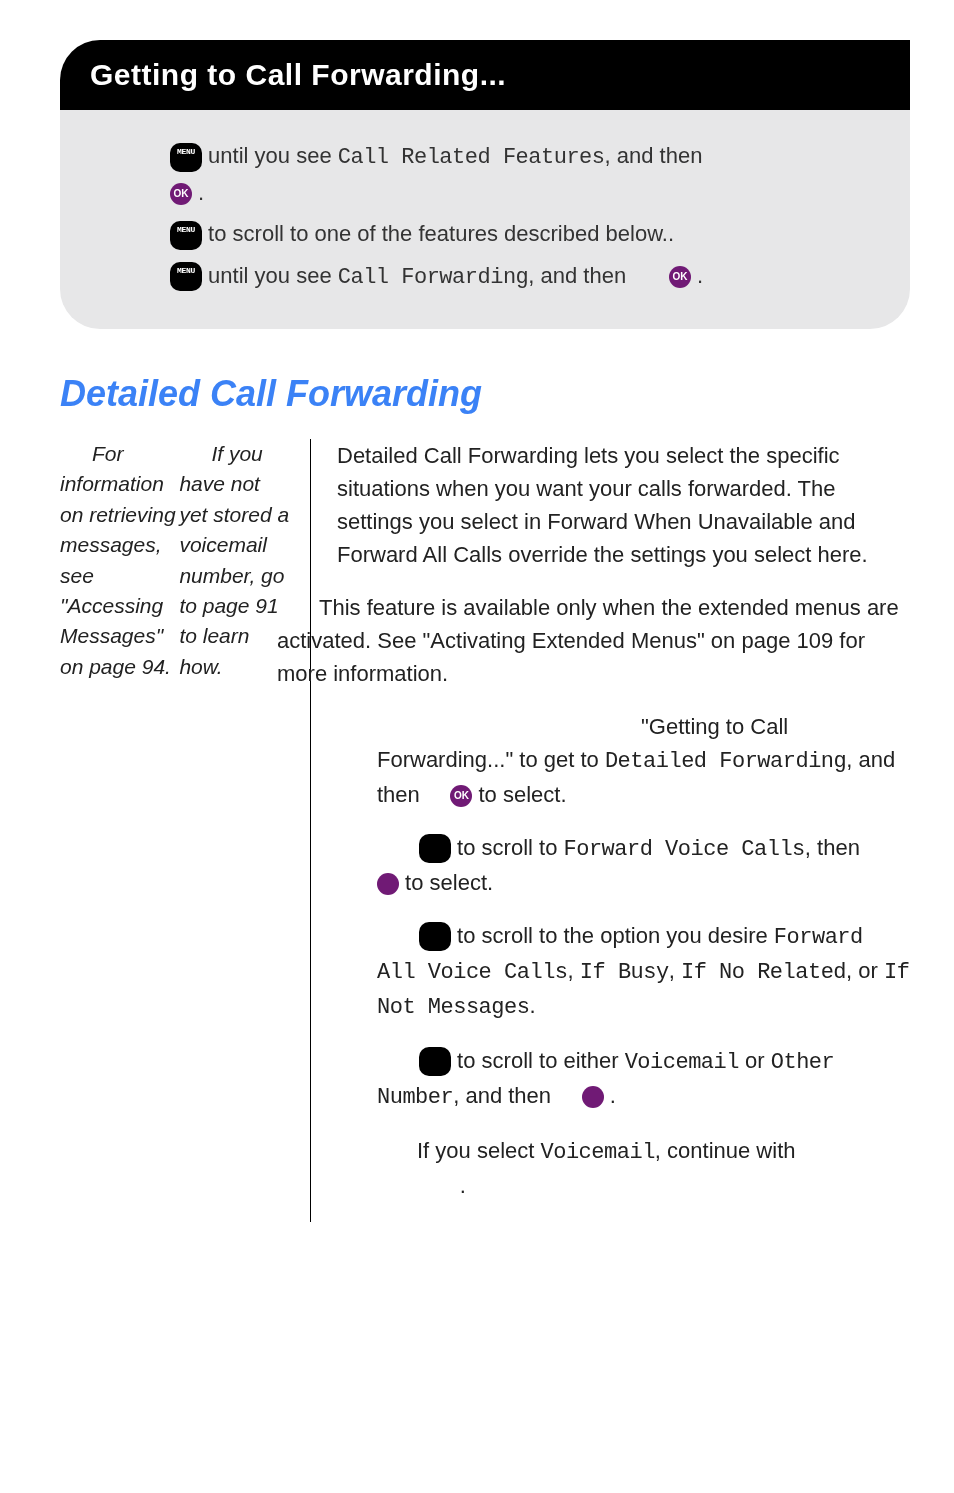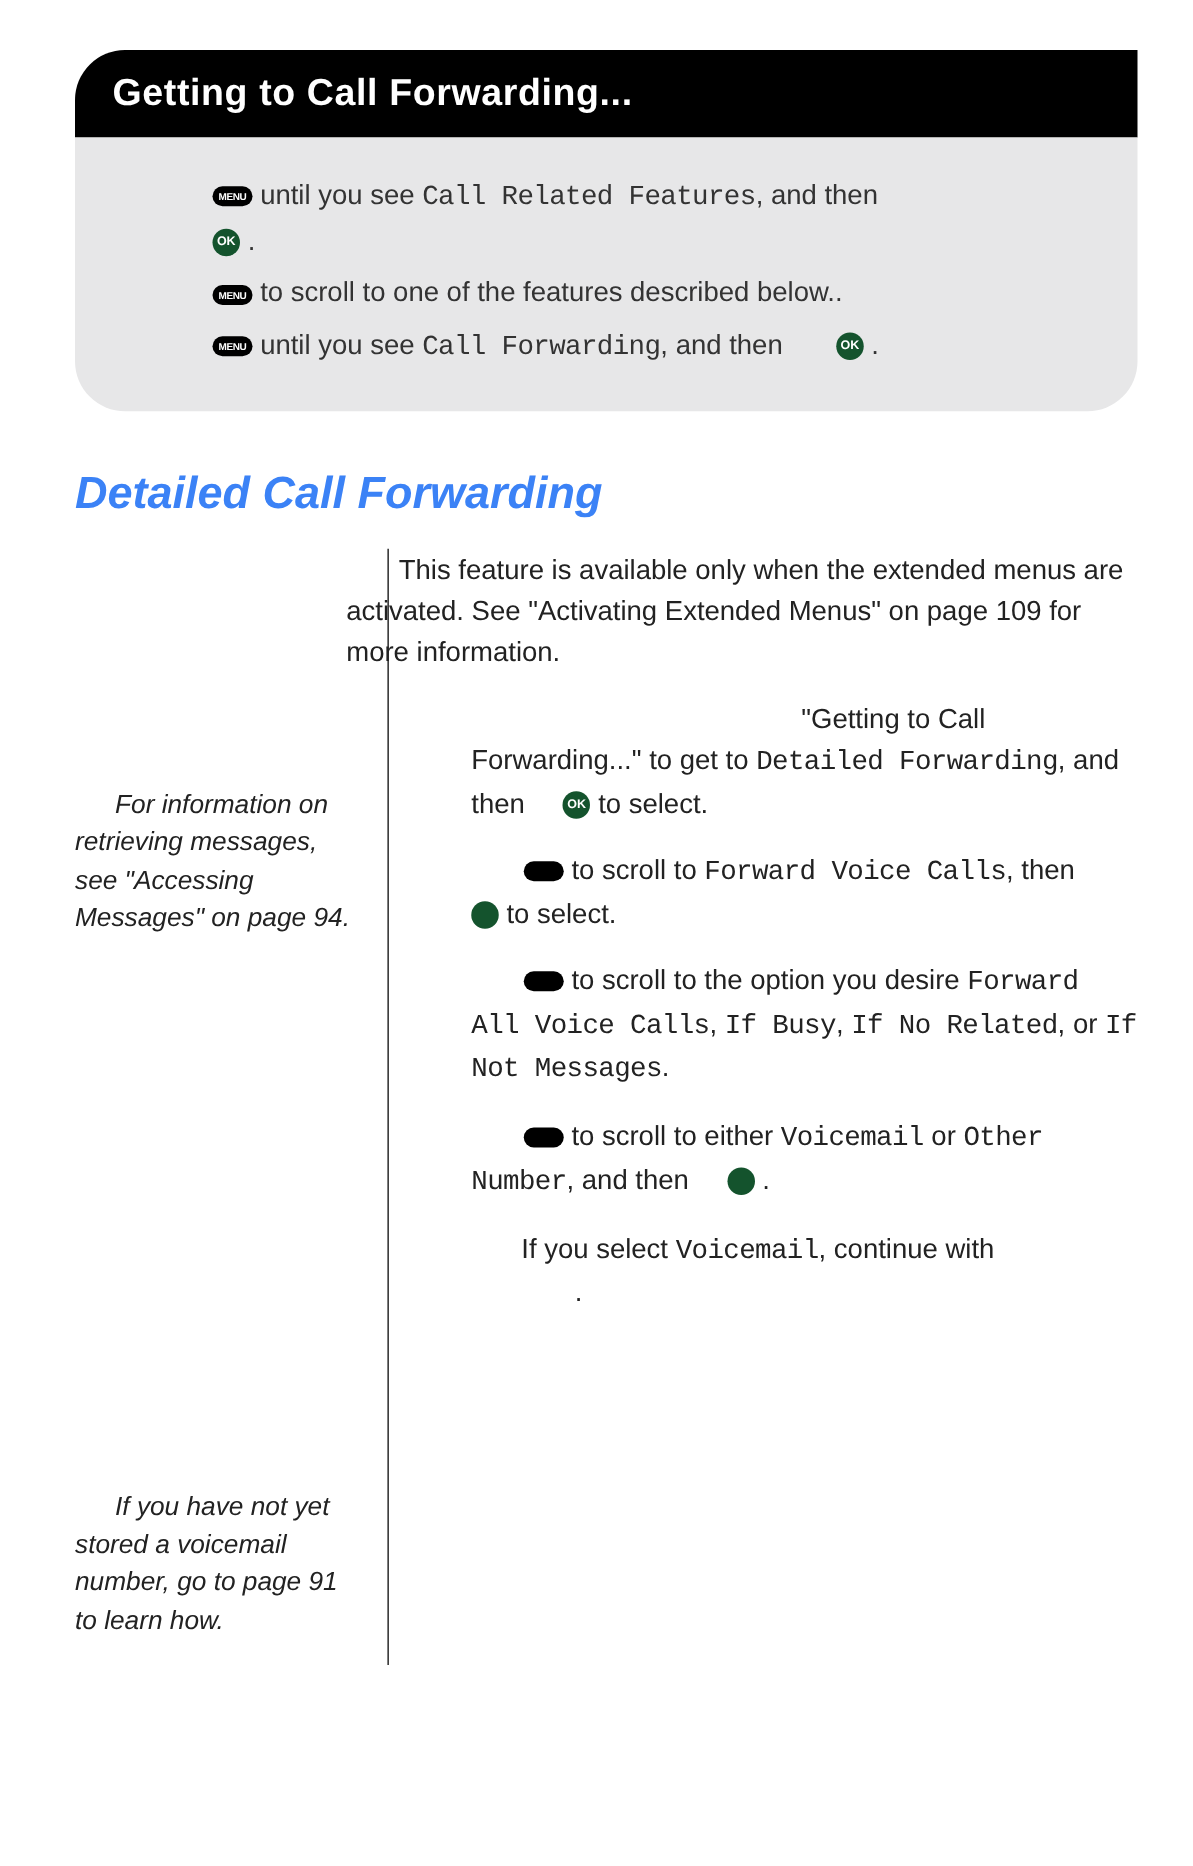--- a/index.html
+++ b/index.html
@@ -41,31 +41,32 @@
   }
   .icon {
     display: inline-block;
     vertical-align: middle;
     border-radius: 999px;
     color: #fff;
     text-align: center;
     font-weight: bold;
   }
   .menu-icon {
-    width: 28px; height: 16px;
+    width: 28px; height: 29px;
     background: #000;
     border-radius: 10px;
     font-size: 8px;
     line-height: 18px;
     letter-spacing: -0.3px;
     padding: 0 2px;
+    font-family: Liberation Mono, monospace;
   }
   .ok-icon {
     width: 22px; height: 22px;
-    background: #14532d;
+    background: #701a75;
     border-radius: 50%;
     font-size: 10px;
     line-height: 22px;
   }
   .lcd {
     font-family: "Courier New", monospace;
     letter-spacing: -0.5px;
   }
   h1.section-title {
     font-style: italic;
@@ -101,21 +102,21 @@
     color: #222;
   }
   .main p { margin: 0 0 20px 0; }
   .step-block {
     margin: 0 0 20px 0;
     padding-left: 0px;
   }
   .side-chunk { margin-bottom: 20px; }
   .sidebar-wrap {
     display:flex;
-    flex-direction:column;
+    flex-direction:row;
     justify-content:center;
   }
 </style>
 </head>
 <body>
 
 <div class="page">
 
   <div class="black-header">
     <h2>Getting to Call Forwarding...</h2>
@@ -140,20 +141,21 @@
 
   <div class="two-col">
     <div class="sidebar sidebar-wrap">
       <div style="height:190px;"></div>
       <div class="side-chunk">For information on retrieving messages, see "Accessing Messages" on page 94.</div>
       <div style="height:420px;"></div>
       <div class="side-chunk">If you have not yet stored a voicemail number, go to page 91 to learn how.</div>
     </div>
     <div class="divider"></div>
     <div class="main">
+      <p>Detailed Call Forwarding lets you select the specific situations when you want your calls forwarded. The settings you select in Forward When Unavailable and Forward All Calls override the settings you select here.</p>
 
 
       <p style="text-indent:42px; margin-left:-60px;">This feature is available only when the extended menus are activated. See "Activating Extended Menus" on page 109 for more information.</p>
 
       <div class="step-block" style="padding-left:40px;">
         <span style="visibility:hidden;">xxxxxxxxxxxxxxxxxxxxxxxx</span><span>"Getting to Call Forwarding..." to get to </span><span class="lcd">Detailed Forwarding</span><span>, and then </span>&nbsp;&nbsp;&nbsp;&nbsp;<span class="icon ok-icon">OK</span><span> to select.</span>
       </div>
 
       <div class="step-block" style="padding-left:40px; text-indent:42px;">
         <span class="icon menu-icon">MENU</span><span> to scroll to </span><span class="lcd">Forward Voice Calls</span><span>, then </span>&nbsp;&nbsp;&nbsp;&nbsp;<span class="icon ok-icon">OK</span><span> to select.</span>

